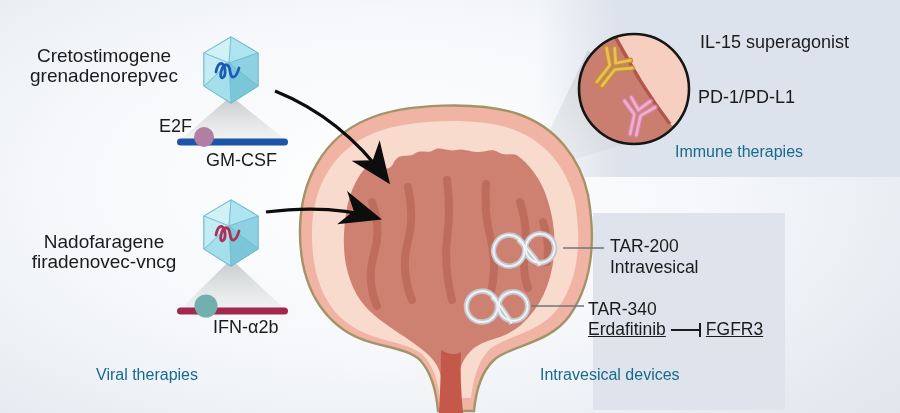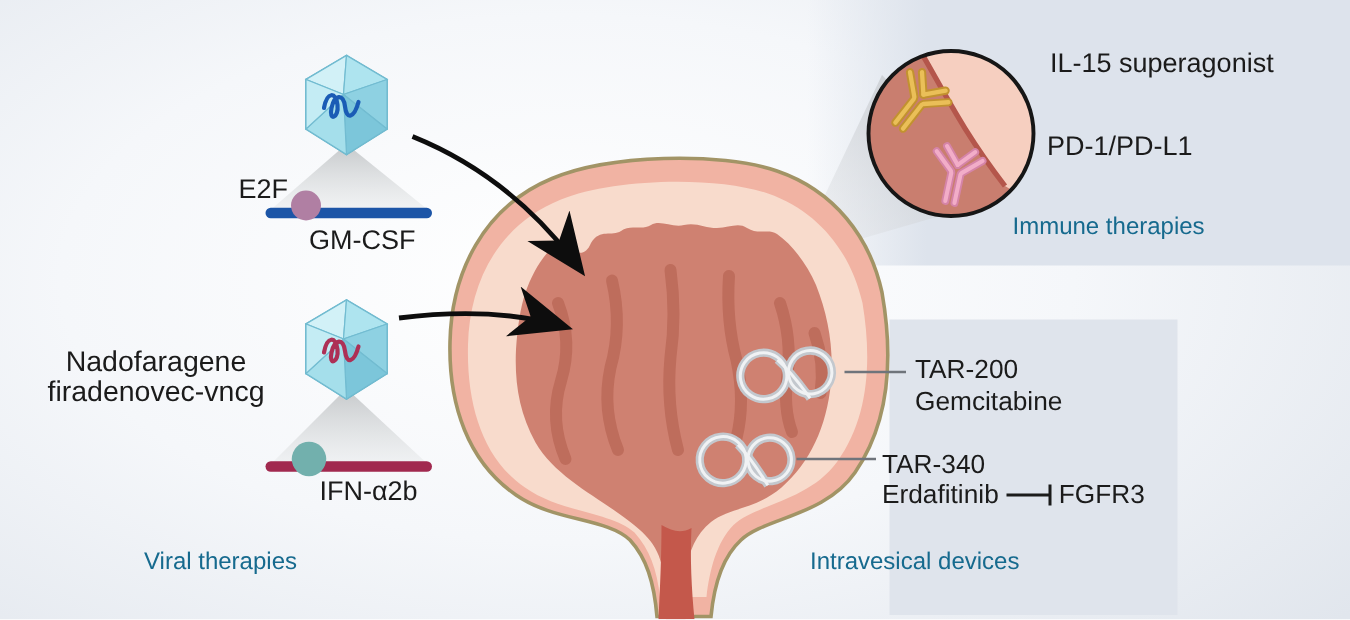--- a/index.html
+++ b/index.html
@@ -10,21 +10,21 @@
   }
   .panel-immune{position:absolute;left:538px;top:0;width:362px;height:177px;
     background:linear-gradient(to right, rgba(221,227,236,0) 0%, rgba(221,227,236,1) 22%);}
   .panel-intravesical{position:absolute;left:593px;top:213px;width:192px;height:197px;background:#dfe4ec;}
   svg.art{position:absolute;left:0;top:0;}
   .t{position:absolute;white-space:nowrap;}
   .name{font-size:19px;line-height:20px;text-align:center;}
   .s18{font-size:18px;}
   .s17{font-size:17.5px;line-height:21px;}
   .h{color:#166a8e;font-size:16px;}
-  .row{display:flex;align-items:center;}
+  .row{display:flex;align-items:center;text-decoration:underline;}
   .inhib{position:relative;display:inline-block;width:30px;height:16px;margin:0 5px;}
   .inhib::before{content:"";position:absolute;left:0;right:1px;top:7px;height:0;border-top:2.4px solid #1b1b1b;}
   .inhib::after{content:"";position:absolute;right:0;top:1px;height:14px;border-right:2.4px solid #1b1b1b;}
 </style>
 </head>
 <body>
 
 <div class="stage">
 
   <div class="panel-immune"></div>
@@ -182,37 +182,41 @@
     </g>
     <g>
       <rect x="177" y="307.5" width="111" height="7" rx="3.5" fill="#a1294f"></rect>
       <circle cx="206" cy="306" r="11.5" fill="#72b0ad"></circle>
     </g>
 
     <path d="M275,91 Q342,118 387,180" stroke="#0d0d0d" stroke-width="3.2" fill="none" marker-end="url(#ah)"></path>
     <path d="M266,212 Q330,204 377,218" stroke="#0d0d0d" stroke-width="3.2" fill="none" marker-end="url(#ah)"></path>
   </svg>
 
+  <div class="t name" style="left:18px;top:46px;width:172px">
+    <div>Cretostimogene</div>
+    <div>grenadenorepvec</div>
+  </div>
   <div class="t s18" style="left:159px;top:116px">E2F</div>
   <div class="t s18" style="left:206px;top:150px">GM-CSF</div>
 
   <div class="t name" style="left:14px;top:232px;width:180px">
     <div>Nadofaragene</div>
     <div>firadenovec-vncg</div>
   </div>
   <div class="t s18" style="left:213px;top:317px">IFN-α2b</div>
 
   <div class="t h" style="left:96px;top:366px">Viral therapies</div>
 
   <div class="t s18" style="left:700px;top:32px">IL-15 superagonist</div>
   <div class="t s18" style="left:698px;top:87px">PD-1/PD-L1</div>
   <div class="t h" style="left:675px;top:143px">Immune therapies</div>
 
   <div class="t s17" style="left:610px;top:236px">TAR-200</div>
-  <div class="t s17" style="left:610px;top:257px">Gemcitabine</div>
+  <div class="t s17" style="left:610px;top:257px">Intravesical</div>
   <div class="t s17" style="left:588px;top:299px">TAR-340</div>
   <div class="t s17 row" style="left:588px;top:319px">
     <span>Erdafitinib</span>
     <span class="inhib"></span>
     <span>FGFR3</span>
   </div>
   <div class="t h" style="left:540px;top:366px">Intravesical devices</div>
 
 </div>
 

